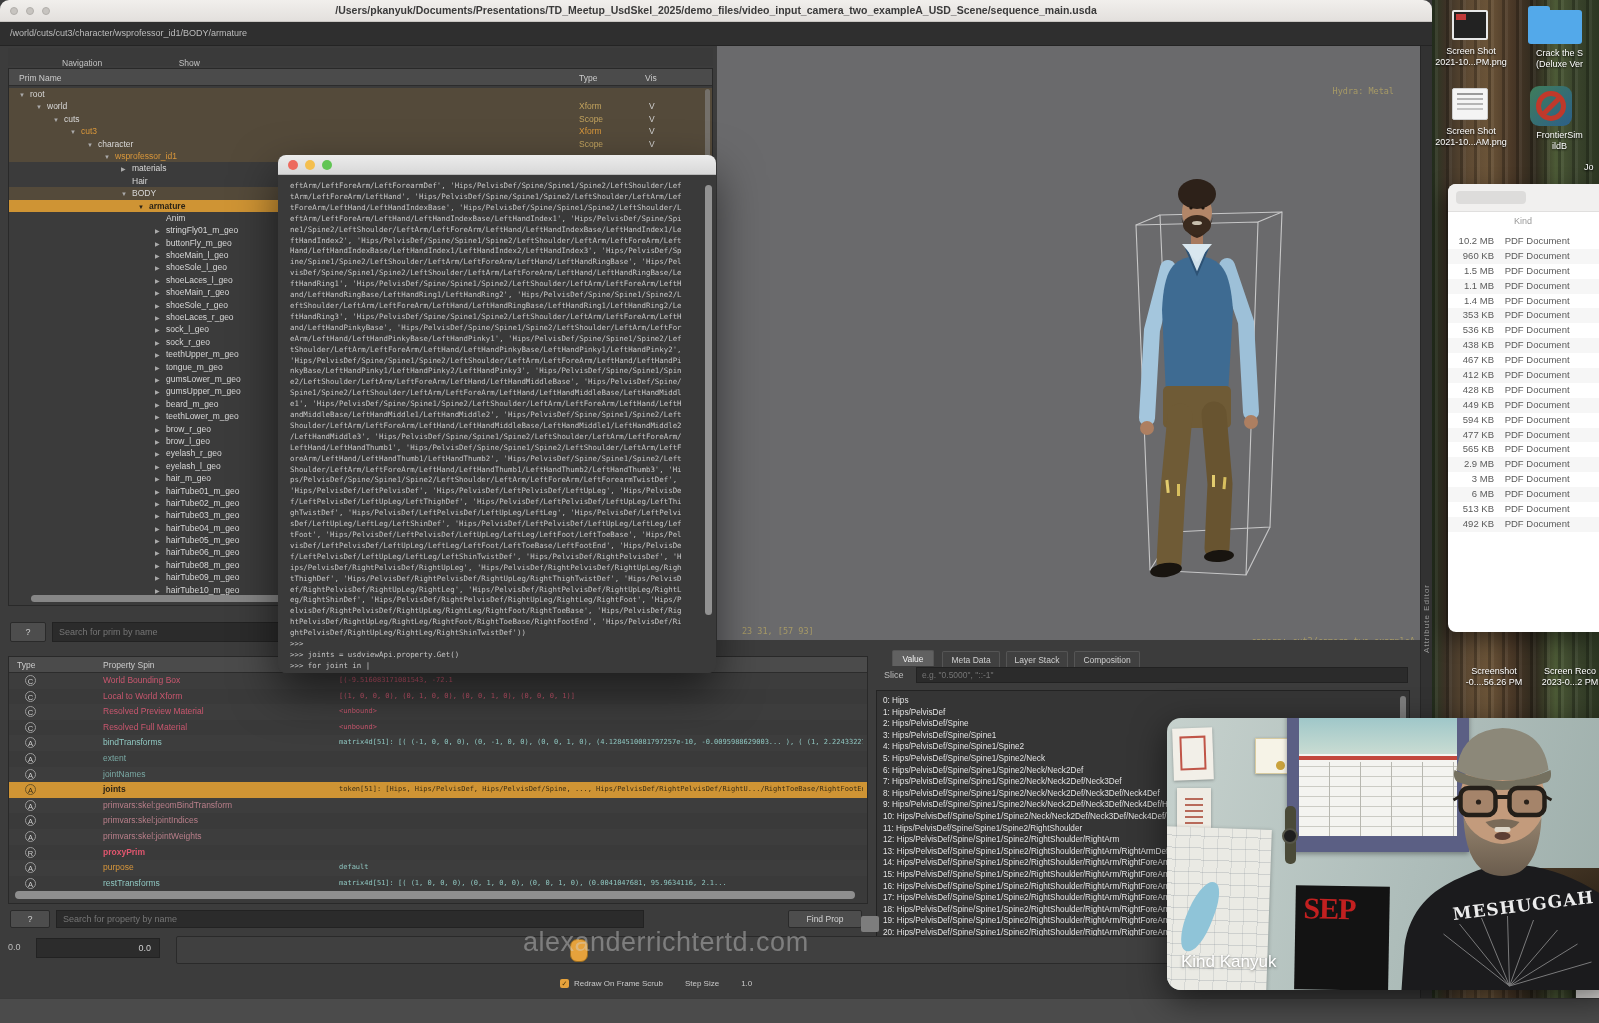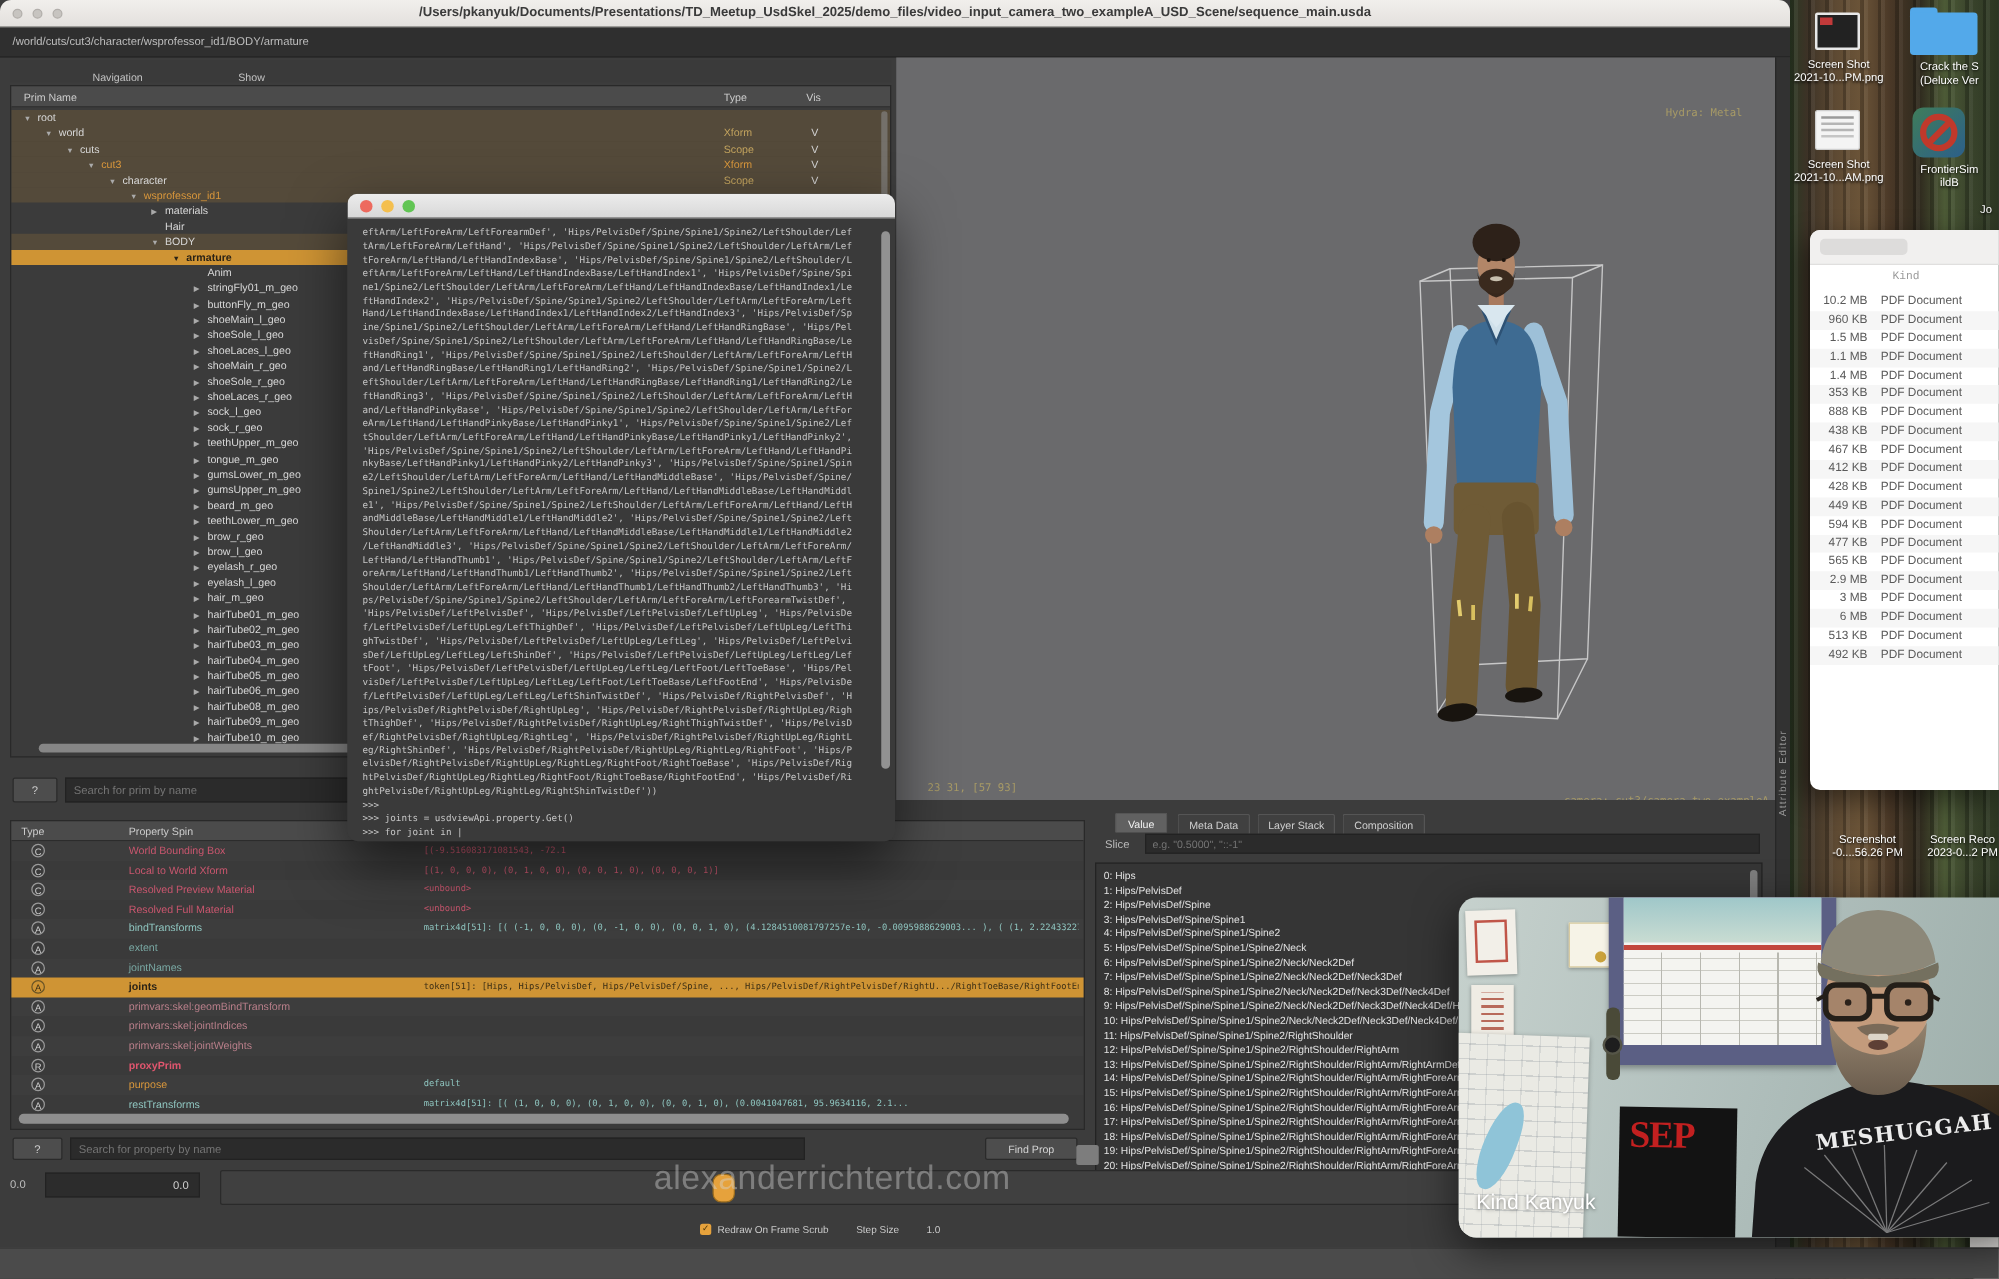--- a/index.html
+++ b/index.html
@@ -14,21 +14,21 @@
   #menubar .winDots { position:absolute; left:10px; top:7px; display:flex; gap:8px; }
   #menubar .winDots i { width:8px; height:8px; border-radius:50%; background:#c7c4c0; border:1px solid #b2afab; }
   #winTitle { position:absolute; left:0; right:0; top:4px; text-align:center;
     font-size:10.5px; color:#3a3a3a; font-weight:bold; }
 
   
   #appbody { left:0; top:22px; width:1432px; height:1001px; background:#3c3c3c; z-index:1; }
   #pathbar { left:0; top:0; width:1432px; height:24px; background:#2f2f2f; border-bottom:1px solid #242424; }
   #pathbar span { position:absolute; left:10px; top:6px; font-size:9px; color:#bdbdbd; }
   #menurow { left:8px; top:26px; width:705px; height:18px; background:#3a3a3a; }
-  #menurow span { font-size:8.5px; color:#c2c2c2; margin-right:28px; position:relative; top:4px; left:22px;padding-left:44px; }
+  #menurow span { font-size:8.5px; color:#c2c2c2; margin-right:28px; position:relative; top:4px; left:10px;padding-left:44px; }
 
   
   #viewport { left:717px; top:24px; width:703px; height:594px; background:#6a6a6c; overflow:hidden; }
   .hud { position:absolute; font-size:8.5px; color:#a79a66; font-family:"DejaVu Sans Mono",monospace; }
   #hudTR { right:26px; top:40px; }
   #hudBL1 { left:25px; top:580px; }
   #hudCam1 { right:5px; top:590px; text-align:right; }
 
   
   #treepanel { left:8px; top:46px; width:705px; height:538px; background:#3b3b3b; border:1px solid #292929; overflow:hidden; }
@@ -135,21 +135,21 @@
   #appIcon { left:98px; top:86px; width:42px; height:40px; border-radius:9px;
      background:linear-gradient(135deg,#3f7d5a,#2c5f8a); }
   #appIcon .ban { position:absolute; left:6px; top:5px; width:30px; height:30px; border:5px solid #c0392b; border-radius:50%; }
   #appIcon .ban::after { content:""; position:absolute; left:-2px; top:8px; width:24px; height:5px; background:#c0392b; transform:rotate(-45deg); }
   #joFrag { left:152px; top:162px; font-size:9px; color:#fff; text-shadow:0 1px 2px #000; }
 
   #finder { left:16px; top:184px; width:151px; height:448px; background:#ffffff; border-radius:8px 0 0 8px;
      box-shadow:-6px 8px 22px rgba(0,0,0,0.45); overflow:hidden; }
   #finderTop { position:absolute; left:0; top:0; width:100%; height:28px; background:#f1f0ef; border-bottom:1px solid #e0dfde; }
   #finderTop i { position:absolute; left:8px; top:7px; width:70px; height:13px; background:#dddcdb; border-radius:4px; }
-  #fKind { position:absolute; left:66px; top:32px; font-size:9px; color:#9a9a9a;font-family:Liberation Mono, monospace; }
+  #fKind { position:absolute; left:66px; top:32px; font-size:9px; color:#9a9a9a; }
   #fRows { position:absolute; left:0; top:50px; width:100%; }
   .frow { height:14.9px; line-height:14.9px; font-size:9.5px; color:#5a5a5a; white-space:nowrap; }
   .frow:nth-child(even) { background:#f6f6f6; }
   .fsize { display:inline-block; width:46px; text-align:right; }
   .fkind { margin-left:8px; }
 
   #sliver { left:144px; top:884px; width:23px; height:139px; background:#eceae7; border-radius:4px 0 0 4px;
      box-shadow:-4px 4px 12px rgba(0,0,0,0.4); z-index:3; }
 
   
@@ -811,21 +811,21 @@
           <span class="fsize">1.4 MB</span>
           <span class="fkind">PDF Document</span>
         </div>
 
         <div class="frow">
           <span class="fsize">353 KB</span>
           <span class="fkind">PDF Document</span>
         </div>
 
         <div class="frow">
-          <span class="fsize">888 KB</span>
+          <span class="fsize">536 KB</span>
           <span class="fkind">PDF Document</span>
         </div>
 
         <div class="frow">
           <span class="fsize">438 KB</span>
           <span class="fkind">PDF Document</span>
         </div>
 
         <div class="frow">
           <span class="fsize">467 KB</span>

